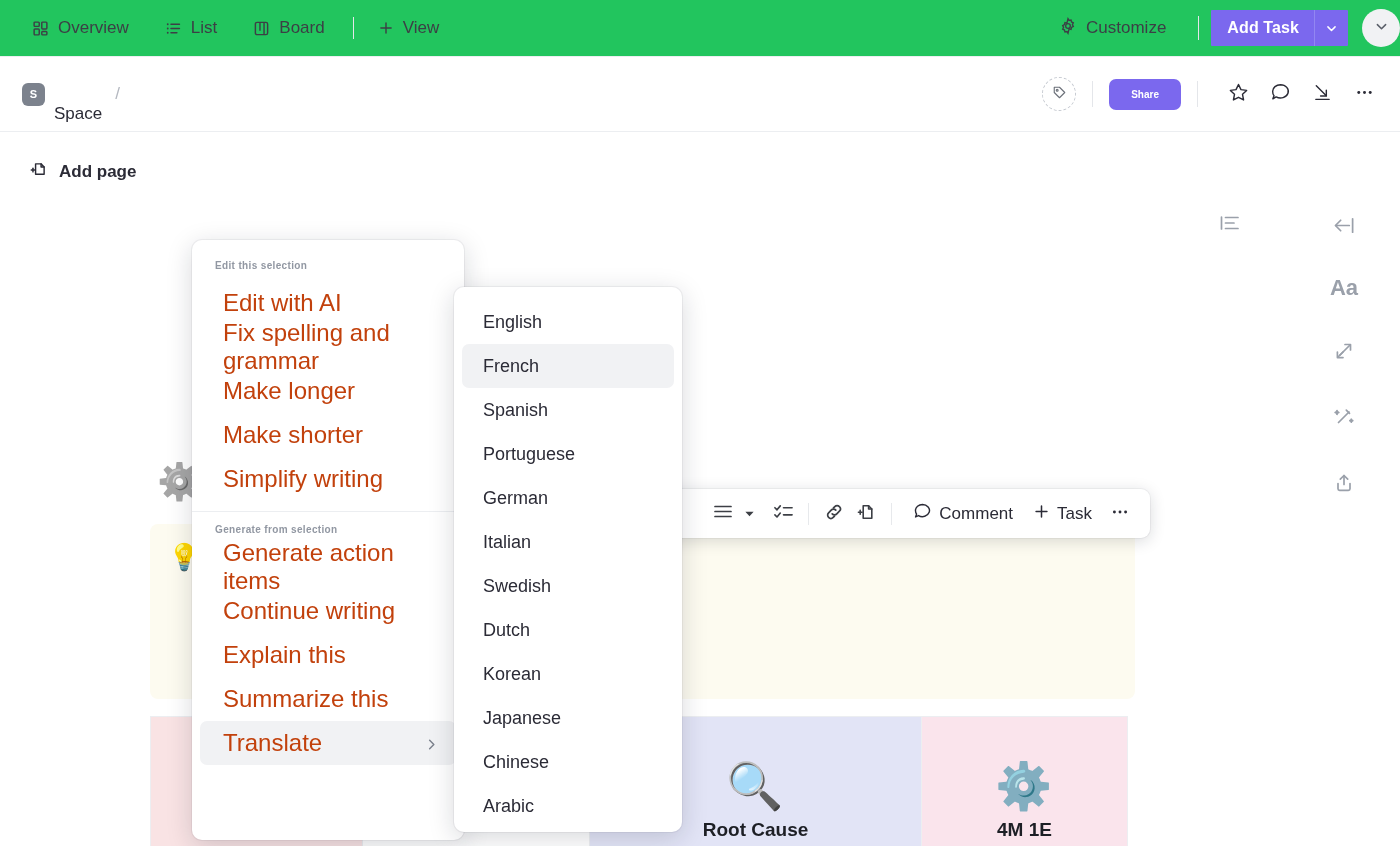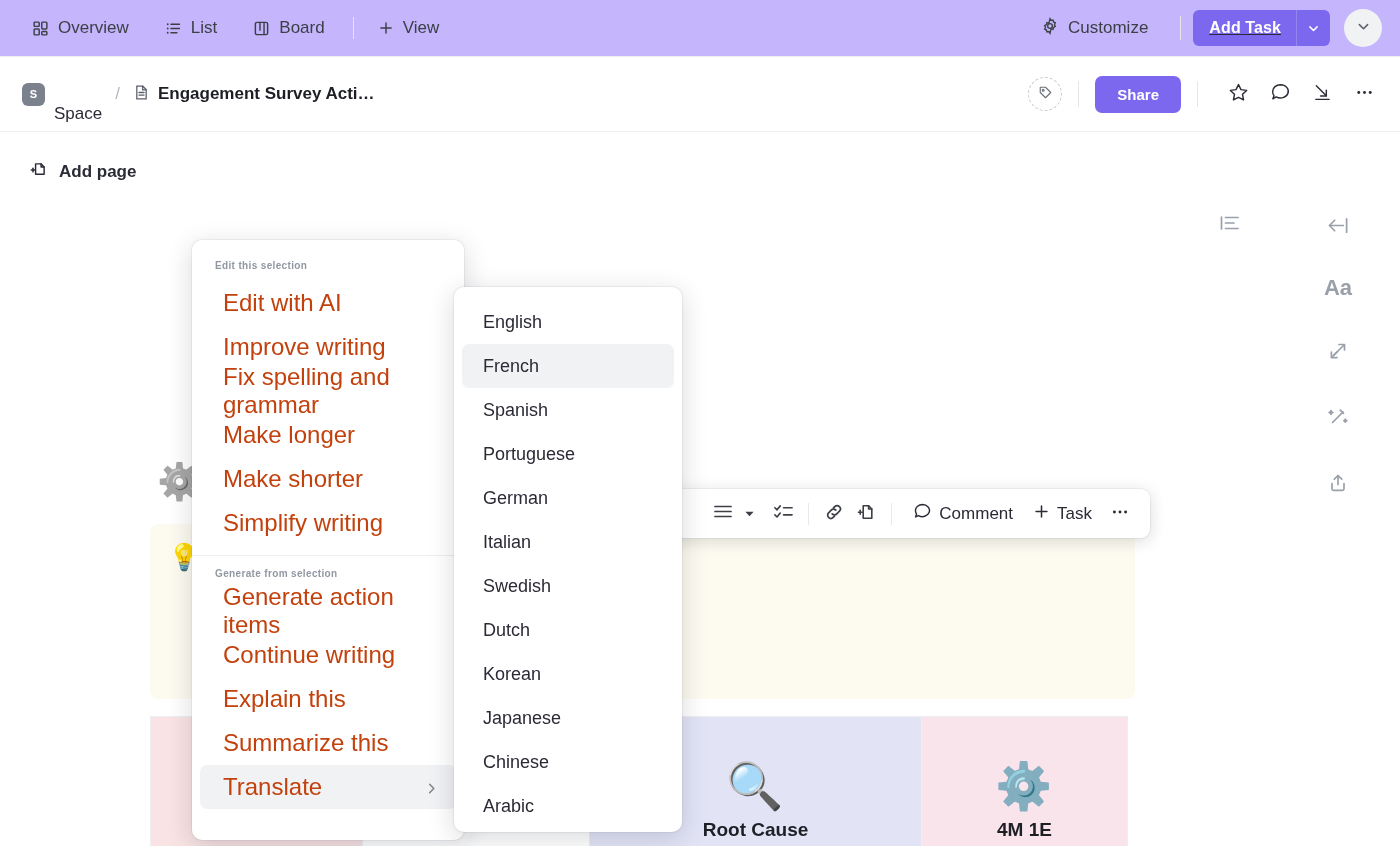--- a/index.html
+++ b/index.html
@@ -11,37 +11,37 @@
     font-family: "Liberation Sans", sans-serif;
     color: #2b2b36;
     -webkit-font-smoothing: antialiased;
   }
   #app { position: relative; width: 1400px; height: 846px; overflow: hidden; background:#fff; }
 
   
   .topbar {
     position: absolute; left:0; top:0; width:1400px; height:57px;
     border-bottom: 1px solid #eceef1;
-    display:flex; align-items:center; background:#c4b5fd;
+    display:flex; align-items:center; background:#22c55e;
   }
   .tb-left { display:flex; align-items:center; padding-left:22px; gap:0px; }
   .viewtab {
     display:flex; align-items:center; gap:9px;
     padding:6px 10px; border-radius:6px; cursor:pointer;
     font-size:17px; color:#3c3f45; margin-right:16px;
   }
   .vt-sep { width:1px; height:22px; background:#e4e6ea; margin:0 14px 0 2px; }
   .viewtab svg { display:block; }
-  .tb-right { margin-left:auto; display:flex; align-items:center; padding-right:18px; gap:0; }
+  .tb-right { margin-left:auto; display:flex; align-items:center; gap:0; }
   .customize {
     display:flex; align-items:center; gap:9px; font-size:17px; color:#3c3f45;
     padding:6px 10px; border-radius:6px; cursor:pointer; margin-right:10px;
   }
   .tb-div { width:1px; height:24px; background:#e4e6ea; margin:0 12px; }
-  .addtask-group { display:flex; align-items:stretch; border-radius:6px; overflow:hidden;text-decoration:underline; }
+  .addtask-group { display:flex; align-items:stretch; border-radius:1px; overflow:hidden; }
   .addtask-main {
     background:#7b68ee; color:#fff; font-size:16px; font-weight:bold;
     padding:9px 15px 9px 16px; cursor:pointer; letter-spacing:.1px;
   }
   .addtask-caret {
     background:#7b68ee; color:#fff; width:34px; display:flex; align-items:center; justify-content:center;
     cursor:pointer; border-left:1px solid #9286f2;
   }
   .circle-caret {
     width:38px; height:38px; border-radius:50%; background:#f1f2f4;
@@ -63,21 +63,21 @@
   .crumb-slash { color:#b4b8c0; font-size:17px; margin:0 13px; }
   .doc-crumb { display:flex; align-items:center; gap:8px; cursor:pointer; }
   .doc-crumb .title { font-size:17px; font-weight:bold; color:#1d1f25; }
   .crumb-right { margin-left:auto; display:flex; align-items:center; padding-right:18px; }
   .tag-circle {
     width:34px; height:34px; border-radius:50%; border:1.4px dashed #c6cad1;
     display:flex; align-items:center; justify-content:center; cursor:pointer;
   }
   .cb-div { width:1px; height:26px; background:#e4e6ea; margin:0 16px; }
   .share-btn {
-    background:#7b68ee; color:#fff; font-size:15px; font-weight:bold;
+    background:#7b68ee; color:#fff; font-size:10px; font-weight:bold;
     padding:10px 22px; border-radius:7px; cursor:pointer;
   }
   .ic-btn {
     width:36px; height:36px; border-radius:7px; display:flex; align-items:center;
     justify-content:center; cursor:pointer; margin-left:6px;
   }
 
   
   .addpage {
     position:absolute; left:22px; top:155px;
@@ -114,21 +114,21 @@
   .tbl .hcell {
     height:175px; text-align:center; padding:14px 8px 18px 8px;
   }
   .hcell .emoji { font-size:46px; line-height:1; display:block; margin-bottom:10px; }
   .hcell .lbl { font-size:19px; font-weight:bold; color:#1d1f25;text-align:center; }
   .c-pink  { background:#f9e3e4; }
   .c-blue  { background:#e2e4f6; }
   .c-pink2 { background:#fae4ec; }
 
   
-  .rail { position:absolute; right:14px; top:196px; width:96px; height:650px; }
+  .rail { position:absolute; right:8px; top:196px; width:96px; height:650px; }
   .rail-ic {
     width:40px; height:40px; margin:0 auto; border-radius:8px;
     display:flex; align-items:center; justify-content:center; cursor:pointer; color:#9aa0aa;
   }
   .outline-ic {
     position:absolute; left:1215px; top:210px; width:30px; height:26px;
     display:flex; align-items:center; justify-content:center; cursor:pointer; color:#9aa0aa;
   }
 
   
@@ -270,31 +270,20 @@
         </span>
       </div>
     </div>
   </div>
 
   <div class="crumbbar">
     <div class="crumb-left">
       <div class="space-chip">S</div>
       <div class="crumb-txt">Space</div>
       <div class="crumb-slash">/</div>
-      <div class="doc-crumb">
-        <span>
-          <svg width="17" height="17" viewBox="0 0 20 20" fill="none" stroke="#5a5f69" stroke-width="1.5" stroke-linecap="round">
-            <path d="M4.5 2.6h7l4 4v10.8h-11z"></path>
-            <polyline points="11.3,2.6 11.3,6.8 15.5,6.8"></polyline>
-            <line x1="7" y1="10" x2="13" y2="10"></line>
-            <line x1="7" y1="13" x2="13" y2="13"></line>
-          </svg>
-        </span>
-        <span class="title">Engagement Survey Acti…</span>
-      </div>
     </div>
 
     <div class="crumb-right">
       <div class="tag-circle">
         <span>
           <svg width="15" height="15" viewBox="0 0 20 20" fill="none" stroke="#6b7079" stroke-width="1.5" stroke-linejoin="round">
             <path d="M3 3h7l7 7-7 7-7-7z"></path>
             <circle cx="6.9" cy="6.9" r="1.25"></circle>
           </svg>
         </span>
@@ -526,23 +515,20 @@
     </div>
   </div>
 
   <div class="aimenu">
     <div class="ai-head">Edit this selection</div>
 
     <div class="ai-item">
       <span>Edit with AI</span>
     </div>
     <div class="ai-item">
-      <span>Improve writing</span>
-    </div>
-    <div class="ai-item">
       <span>Fix spelling and grammar</span>
     </div>
     <div class="ai-item">
       <span>Make longer</span>
     </div>
     <div class="ai-item">
       <span>Make shorter</span>
     </div>
     <div class="ai-item">
       <span>Simplify writing</span>

